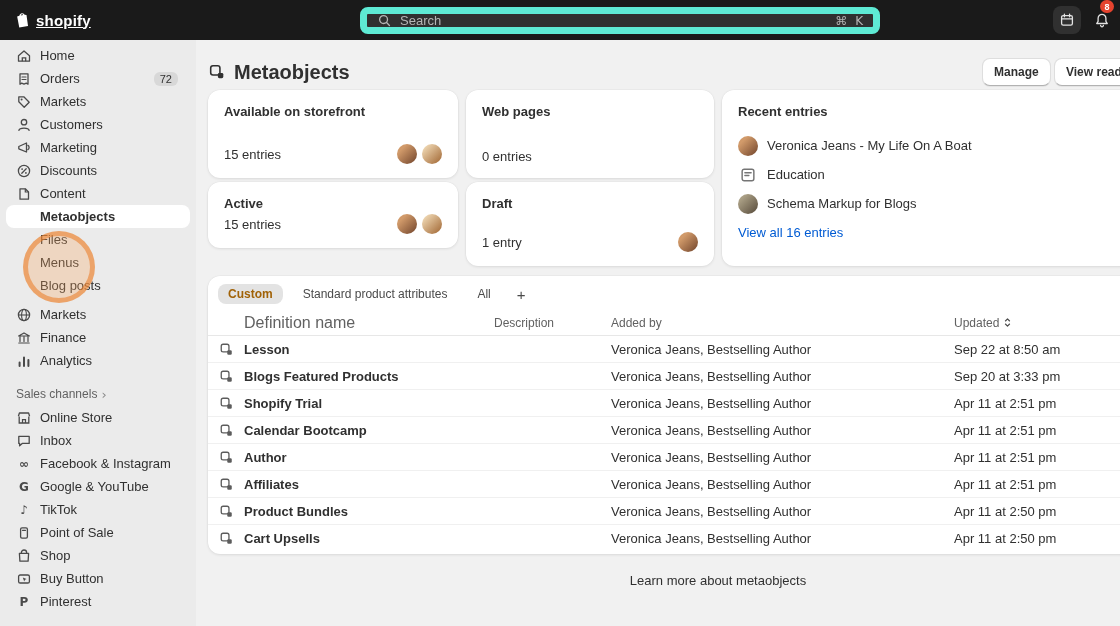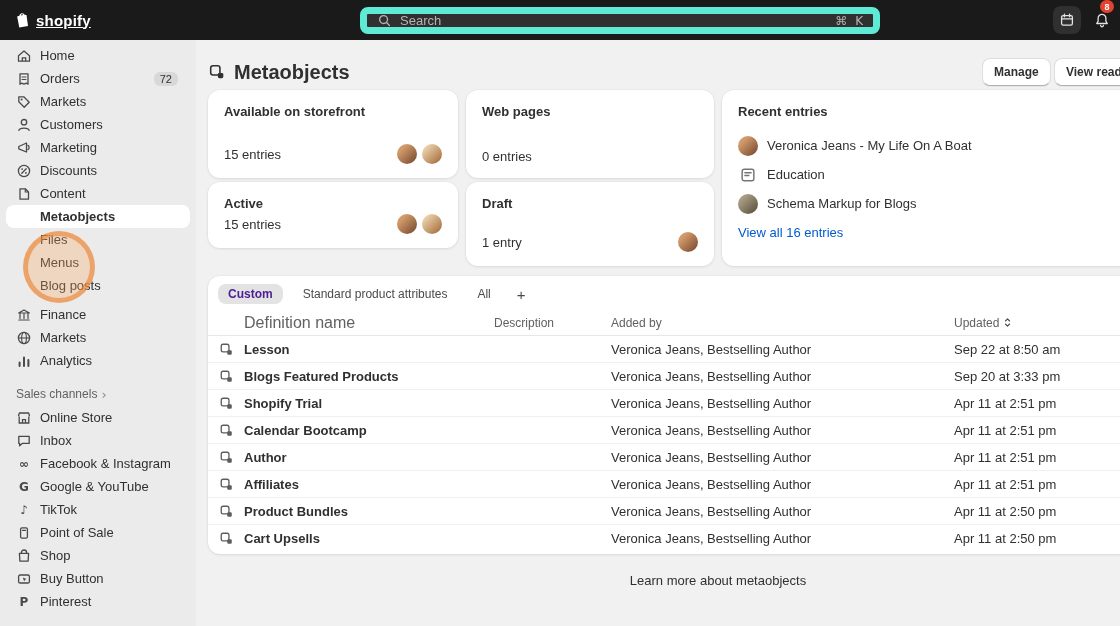--- a/index.html
+++ b/index.html
@@ -127,21 +127,21 @@
 
   .recent-list { margin-top:12px; }
   .recent-item { display:flex; align-items:center; gap:9px; height:29px; font-size:13px; cursor:pointer; }
   .doc-chip { width:20px; height:20px; display:flex; align-items:center; justify-content:center; color:#757575; }
   .view-all { display:inline-block; margin-top:7px; color:#005bd3; font-size:13px; cursor:pointer; }
 
   
   .card-table { left:12px; top:236px; width:1020px; height:278px; padding:0; }
   .tabs { display:flex; align-items:center; gap:10px; padding:8px 10px 6px; height:34px; }
   .tab { font-size:12px; font-weight:500; color:#4a4a4a; padding:3px 10px; border-radius:8px; cursor:pointer; white-space:nowrap; }
-  .tab.active { background:#e3e3e3; color:#4c1d95; font-weight:700; }
+  .tab.active { background:#e3e3e3; color:#a16207; font-weight:700; }
   .tab-plus { color:#4a4a4a; font-size:15px; padding:0 6px; cursor:pointer; }
 
   .thead {
     display:flex; align-items:center; height:26px;
     font-size:12px; color:#616161; border-bottom:1px solid #e7e7e7;
   }
   .trow {
     display:flex; align-items:center; height:27px;
     border-bottom:1px solid #f0f0f0; cursor:pointer;
   }
@@ -299,36 +299,36 @@
   </div>
   <div class="nav-sub">
     <span>Blog posts</span>
   </div>
 
   <div class="section-gap"></div>
 
   <div class="nav-item">
     <span class="nicon">
         <svg viewBox="0 0 16 16" width="16" height="16">
-          <path d="M2.6 6 L8 2.9 L13.4 6 Z" fill="none" stroke="currentColor" stroke-width="1.2" stroke-linejoin="round"></path>
-          <path d="M4 6.6 V11.4 M8 6.6 V11.4 M12 6.6 V11.4 M2.8 13 H13.2" stroke="currentColor" stroke-width="1.2" stroke-linecap="round"></path>
-        </svg>
-      </span>
-    <span>Finance</span>
-  </div>
-
-  <div class="nav-item">
-    <span class="nicon">
-        <svg viewBox="0 0 16 16" width="16" height="16">
           <circle cx="8" cy="8" r="5.6" fill="none" stroke="currentColor" stroke-width="1.3"></circle>
           <ellipse cx="8" cy="8" rx="2.4" ry="5.6" fill="none" stroke="currentColor" stroke-width="1.1"></ellipse>
           <path d="M2.4 8 H13.6" stroke="currentColor" stroke-width="1.1"></path>
         </svg>
       </span>
     <span>Markets</span>
+  </div>
+
+  <div class="nav-item">
+    <span class="nicon">
+        <svg viewBox="0 0 16 16" width="16" height="16">
+          <path d="M2.6 6 L8 2.9 L13.4 6 Z" fill="none" stroke="currentColor" stroke-width="1.2" stroke-linejoin="round"></path>
+          <path d="M4 6.6 V11.4 M8 6.6 V11.4 M12 6.6 V11.4 M2.8 13 H13.2" stroke="currentColor" stroke-width="1.2" stroke-linecap="round"></path>
+        </svg>
+      </span>
+    <span>Finance</span>
   </div>
 
   <div class="nav-item">
     <span class="nicon">
         <svg viewBox="0 0 16 16" width="16" height="16">
           <path d="M3.6 13 V9.5 M8 13 V4.5 M12.4 13 V7" stroke="currentColor" stroke-width="2" stroke-linecap="round" fill="none"></path>
         </svg>
       </span>
     <span>Analytics</span>
   </div>

